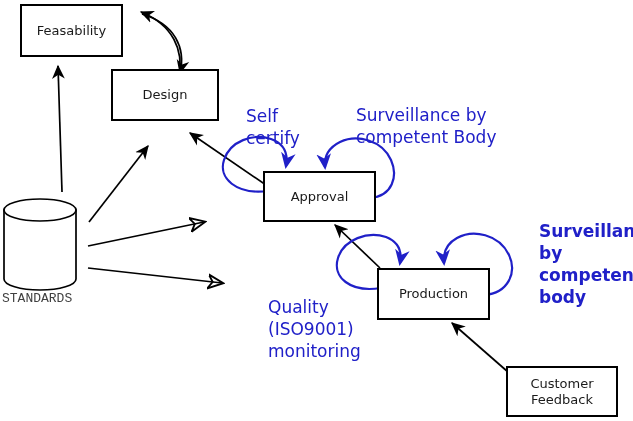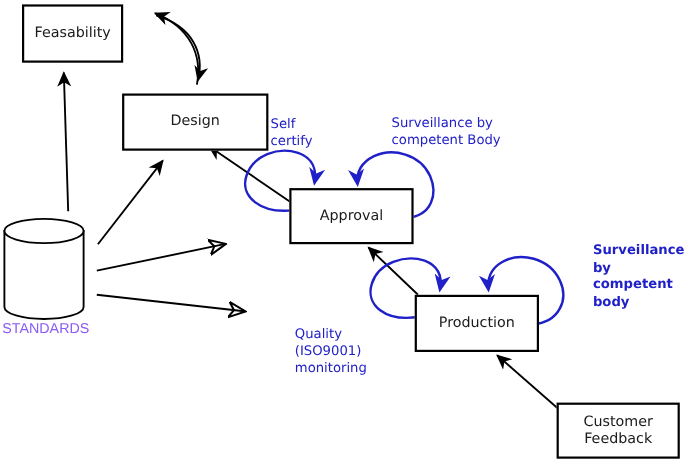--- a/index.html
+++ b/index.html
@@ -36,30 +36,30 @@
     line-height: 1.18;
     font-family: "DejaVu Sans", sans-serif;
   }
   .node-label {
     display: block;
     white-space: pre-line;
   }
   .annotation {
     position: absolute;
     color: #2020c8;
-    font-size: 12px;
+    font-size: 17px;
     line-height: 1.3;
     font-family: "DejaVu Sans", sans-serif;
     white-space: pre-line;
   }
   .store-label {
     position: absolute;
-    color: #8b5cf6;
+    color: #404040;
     font-size: 13px;
-    font-family: Liberation Sans, sans-serif;
+    font-family: Liberation Mono, monospace;
     white-space: nowrap;
   }
 </style>
 </head>
 <body>
 
 <div id="diagram-root">
 
   <svg id="diagram-svg" viewBox="0 0 633 421" xmlns="http://www.w3.org/2000/svg">
     <defs>
@@ -99,25 +99,25 @@
 
     <path d="M 268 191 C 236 195 218 178 224 160 C 230 141 253 133 271 139 C 285 144 288 155 286 166" fill="none" stroke="#2020c8" stroke-width="2.2" marker-end="url(#arrow-blue)"></path>
 
     <path d="M 370 198 C 393 196 398 176 391 160 C 382 140 357 134 340 142 C 328 148 324 157 325 167" fill="none" stroke="#2020c8" stroke-width="2.2" marker-end="url(#arrow-blue)"></path>
 
     <path d="M 381 288 C 350 293 332 277 338 258 C 344 239 368 231 386 237 C 399 242 402 252 400 263" fill="none" stroke="#2020c8" stroke-width="2.2" marker-end="url(#arrow-blue)"></path>
 
     <path d="M 484 295 C 509 293 517 272 509 255 C 499 234 473 229 457 238 C 446 244 443 253 444 263" fill="none" stroke="#2020c8" stroke-width="2.2" marker-end="url(#arrow-blue)"></path>
   </svg>
 
-  <div class="node-box" style="left:20px; top:4px; width:92px; height:53px;">
+  <div class="node-box" style="left:20px; top:4px; width:103px; height:53px;">
     <span class="node-label">Feasability</span>
   </div>
 
-  <div class="node-box" style="left:111px; top:85px; width:133px; height:52px;">
+  <div class="node-box" style="left:111px; top:69px; width:108px; height:52px;">
     <span class="node-label">Design</span>
   </div>
 
   <div class="node-box" style="left:263px; top:171px; width:113px; height:51px;">
     <span class="node-label">Approval</span>
   </div>
 
   <div class="node-box" style="left:377px; top:268px; width:113px; height:52px;">
     <span class="node-label">Production</span>
   </div>

